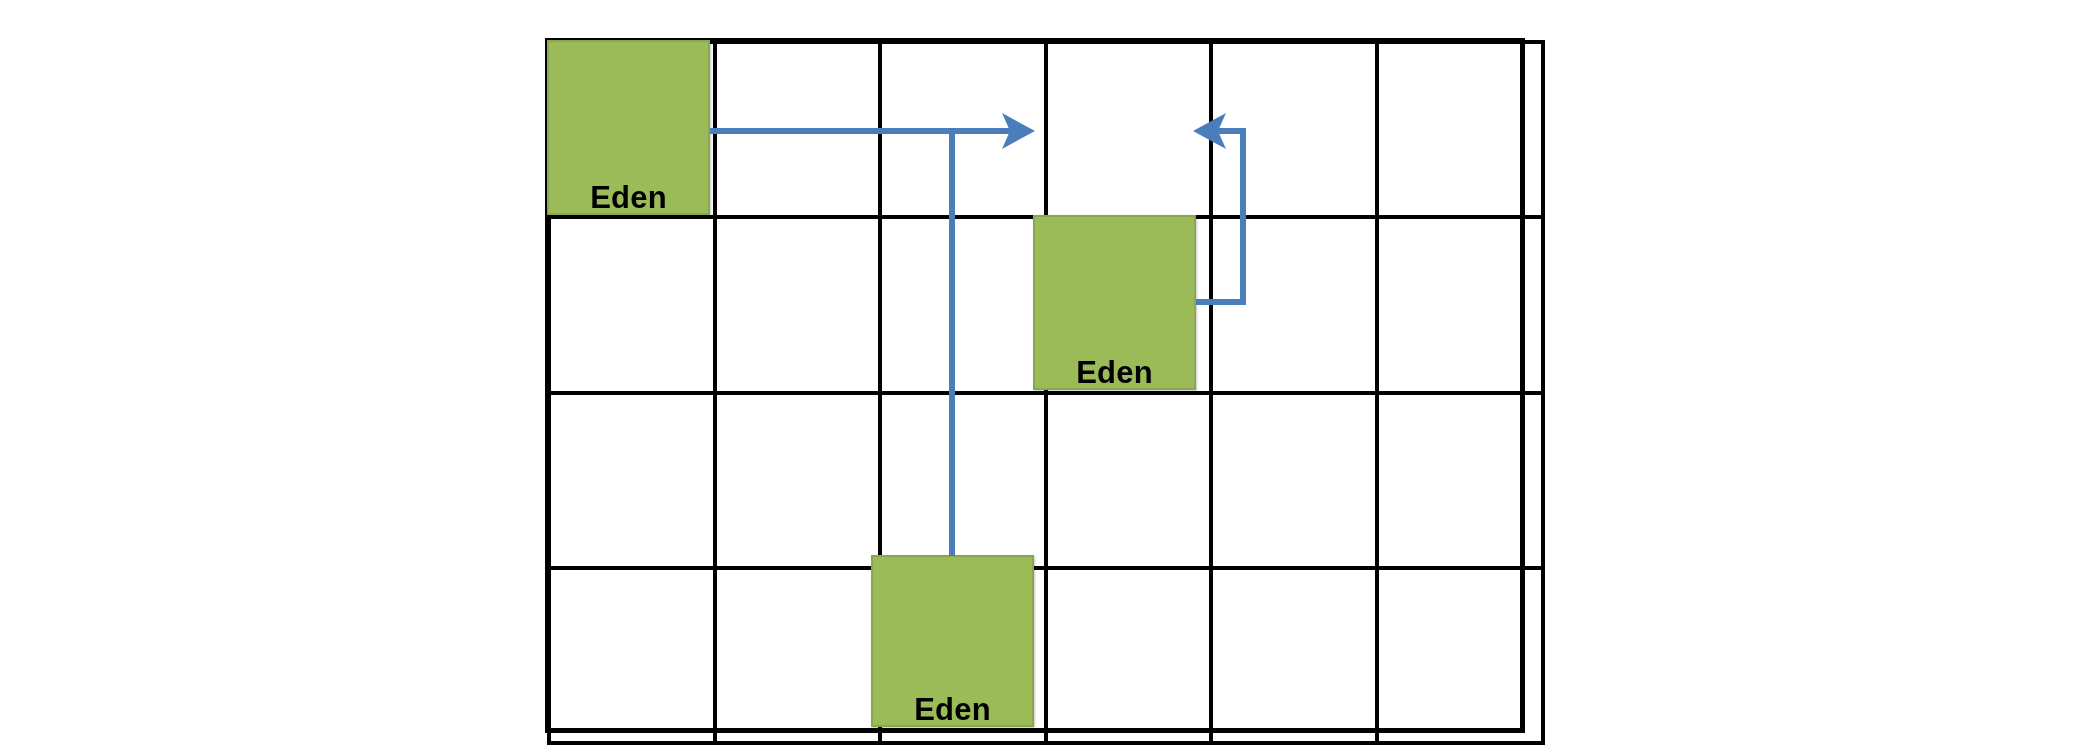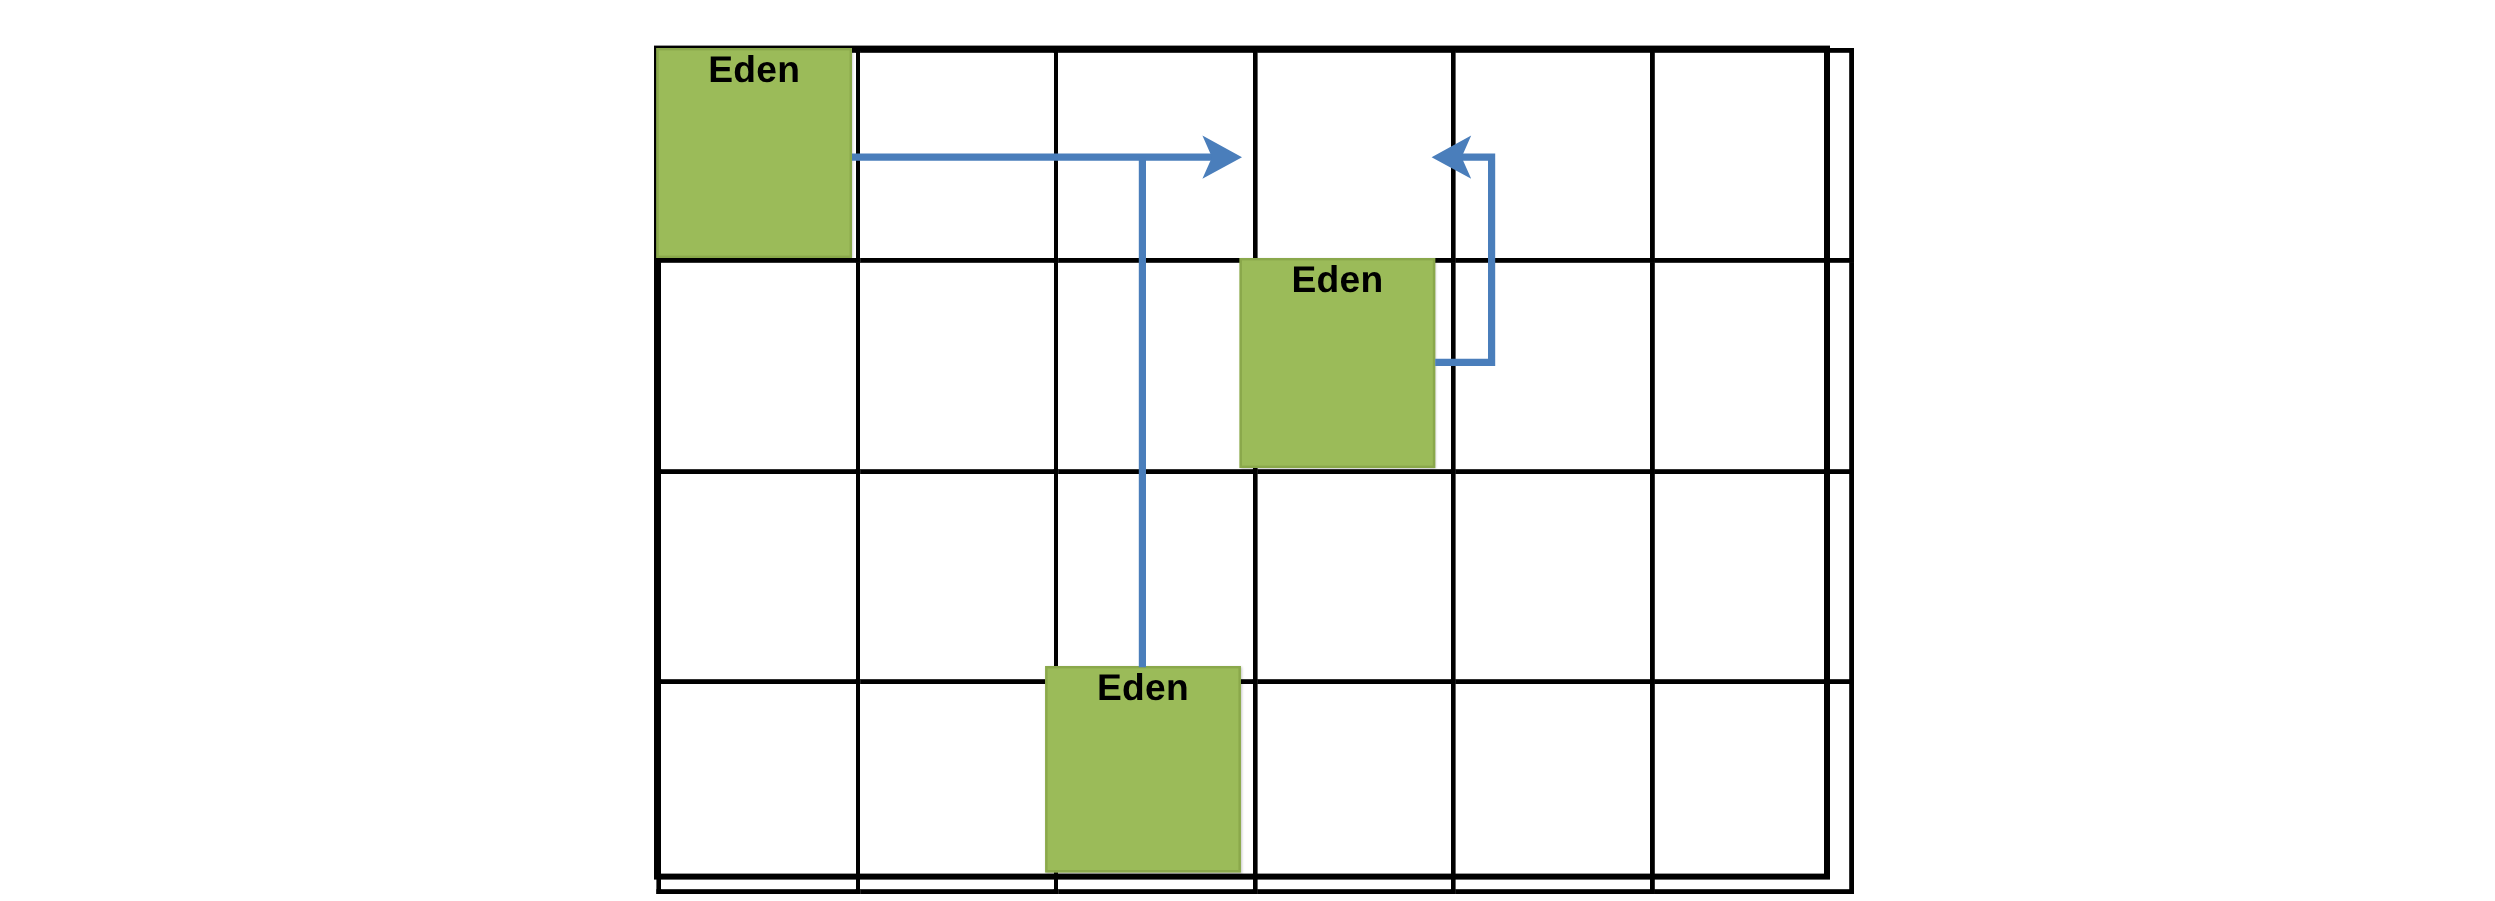--- a/index.html
+++ b/index.html
@@ -59,21 +59,21 @@
     pointer-events: none;
   }
 
   
   .eden-cell {
     position: absolute;
     background: #9BBB59;
     border: 2px solid #8AA84B;
     box-sizing: border-box;
     display: flex;
-    align-items: flex-start;
+    align-items: flex-end;
     justify-content: center;
     box-shadow: 1px 1px 2px rgba(0,0,0,0.22);
   }
   .eden-label {
     font-family: "Liberation Sans", sans-serif;
     font-weight: bold;
     font-size: 31px;
     color: #000000;
     letter-spacing: 0.2px;
     line-height: 1;

